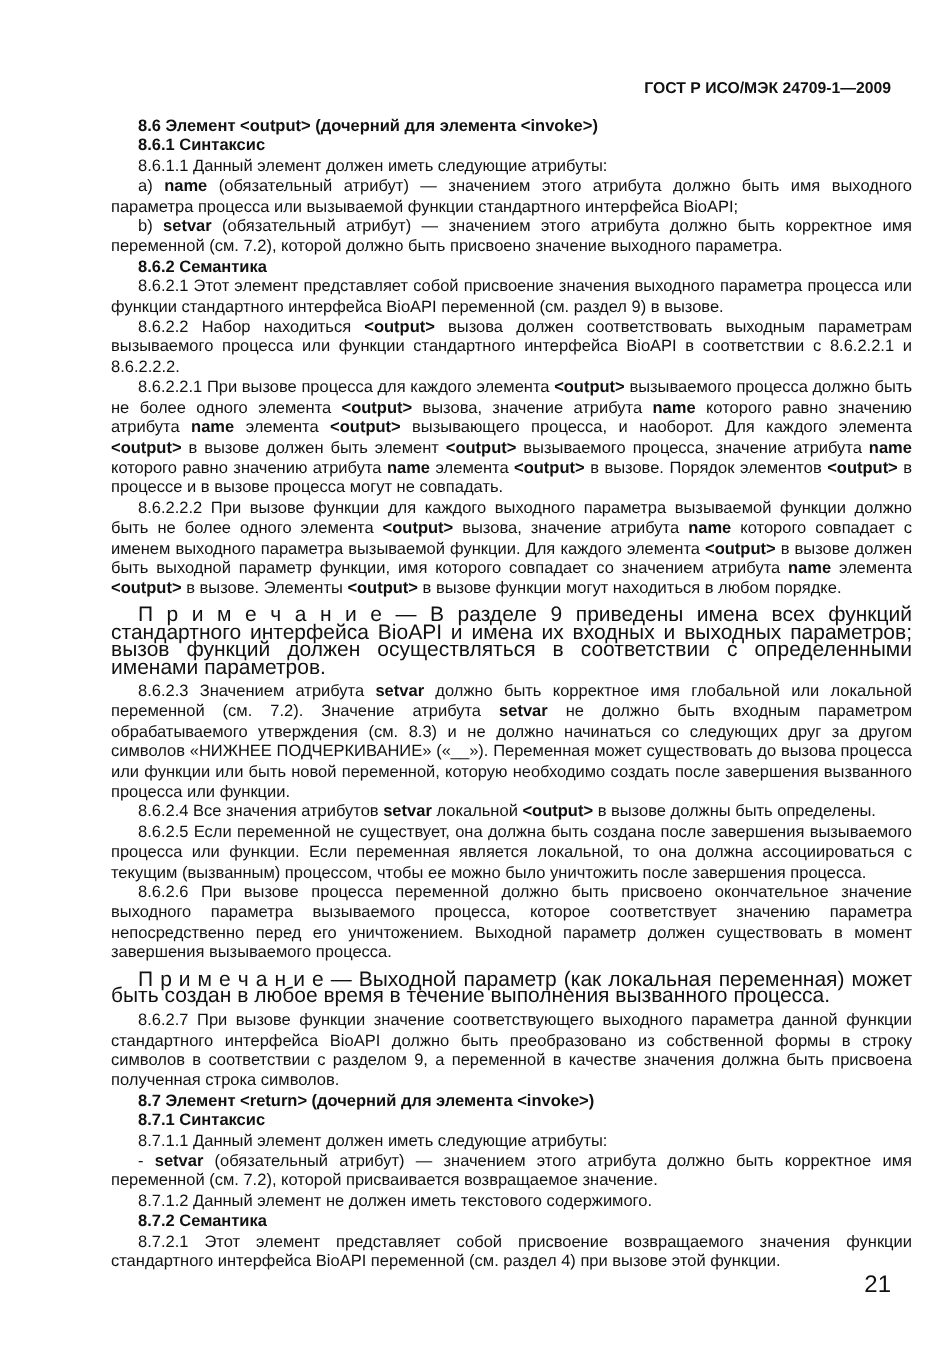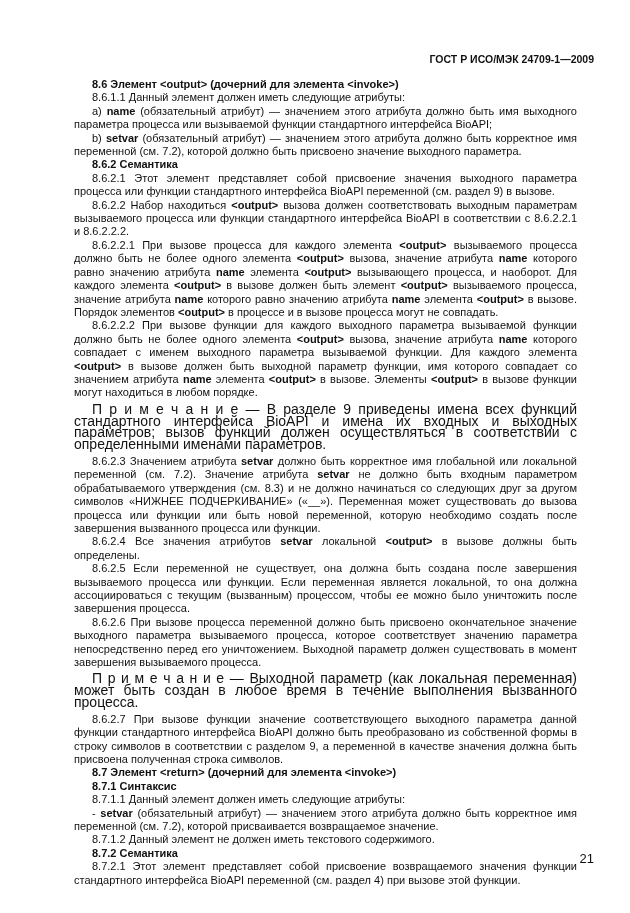--- a/index.html
+++ b/index.html
@@ -19,50 +19,51 @@
     left: 74px;
     right: 57px;
     text-align: right;
     font-weight: bold;
     font-size: 10.5px;
   }
   .doc-content {
     position: absolute;
     top: 78px;
     left: 74px;
-    right: 74px;
+    right: 43px;
   }
   p.para {
     margin: 0;
     font-size: 11px;
     line-height: 13.4px;
     text-align: justify;
     text-indent: 18px;
   }
   p.heading { font-weight: bold; }
   p.note {
     font-size: 14px;
     line-height: 11.8px;
     margin: 4px 0;
   }
   .bold { font-weight: bold; }
   .page-number {
     position: absolute;
     bottom: 47px;
     right: 57px;
-    font-size: 13px;
+    font-size: 16px;
   }
 </style>
 </head>
 <body>
 
 <div class="page">
   <div class="doc-header">ГОСТ Р ИСО/МЭК 24709-1—2009</div>
   <div class="doc-content">
       <p class="para heading"><span class="bold">8.6 Элемент &lt;output&gt; (дочерний для элемента &lt;invoke&gt;)</span></p>
+      <p class="para heading"><span class="bold">8.6.1 Синтаксис</span></p>
       <p class="para body"><span class="regular">8.6.1.1 Данный элемент должен иметь следующие атрибуты:</span></p>
       <p class="para body"><span class="regular">а) </span><span class="bold">name</span><span class="regular"> (обязательный атрибут) — значением этого атрибута должно быть имя выходного параметра процесса или вызываемой функции стандартного интерфейса BioAPI;</span></p>
       <p class="para body"><span class="regular">b) </span><span class="bold">setvar</span><span class="regular"> (обязательный атрибут) — значением этого атрибута должно быть корректное имя переменной (см. 7.2), которой должно быть присвоено значение выходного параметра.</span></p>
       <p class="para heading"><span class="bold">8.6.2 Семантика</span></p>
       <p class="para body"><span class="regular">8.6.2.1 Этот элемент представляет собой присвоение значения выходного параметра процесса или функции стандартного интерфейса BioAPI переменной (см. раздел 9) в вызове.</span></p>
       <p class="para body"><span class="regular">8.6.2.2 Набор находиться </span><span class="bold">&lt;output&gt;</span><span class="regular"> вызова должен соответствовать выходным параметрам вызываемого процесса или функции стандартного интерфейса BioAPI в соответствии с 8.6.2.2.1 и 8.6.2.2.2.</span></p>
       <p class="para body"><span class="regular">8.6.2.2.1 При вызове процесса для каждого элемента </span><span class="bold">&lt;output&gt;</span><span class="regular"> вызываемого процесса должно быть не более одного элемента </span><span class="bold">&lt;output&gt;</span><span class="regular"> вызова, значение атрибута </span><span class="bold">name</span><span class="regular"> которого равно значению атрибута </span><span class="bold">name</span><span class="regular"> элемента </span><span class="bold">&lt;output&gt;</span><span class="regular"> вызывающего процесса, и наоборот. Для каждого элемента </span><span class="bold">&lt;output&gt;</span><span class="regular"> в вызове должен быть элемент </span><span class="bold">&lt;output&gt;</span><span class="regular"> вызываемого процесса, значение атрибута </span><span class="bold">name</span><span class="regular"> которого равно значению атрибута </span><span class="bold">name</span><span class="regular"> элемента </span><span class="bold">&lt;output&gt;</span><span class="regular"> в вызове. Порядок элементов </span><span class="bold">&lt;output&gt;</span><span class="regular"> в процессе и в вызове процесса могут не совпадать.</span></p>
       <p class="para body"><span class="regular">8.6.2.2.2 При вызове функции для каждого выходного параметра вызываемой функции должно быть не более одного элемента </span><span class="bold">&lt;output&gt;</span><span class="regular"> вызова, значение атрибута </span><span class="bold">name</span><span class="regular"> которого совпадает с именем выходного параметра вызываемой функции. Для каждого элемента </span><span class="bold">&lt;output&gt;</span><span class="regular"> в вызове должен быть выходной параметр функции, имя которого совпадает со значением атрибута </span><span class="bold">name</span><span class="regular"> элемента </span><span class="bold">&lt;output&gt;</span><span class="regular"> в вызове. Элементы </span><span class="bold">&lt;output&gt;</span><span class="regular"> в вызове функции могут находиться в любом порядке.</span></p>
       <p class="para note"><span class="regular">П р и м е ч а н и е — В разделе 9 приведены имена всех функций стандартного интерфейса BioAPI и имена их входных и выходных параметров; вызов функций должен осуществляться в соответствии с определенными именами параметров.</span></p>
       <p class="para body"><span class="regular">8.6.2.3 Значением атрибута </span><span class="bold">setvar</span><span class="regular"> должно быть корректное имя глобальной или локальной переменной (см. 7.2). Значение атрибута </span><span class="bold">setvar</span><span class="regular"> не должно быть входным параметром обрабатываемого утверждения (см. 8.3) и не должно начинаться со следующих друг за другом символов «НИЖНЕЕ ПОДЧЕРКИВАНИЕ» («__»). Переменная может существовать до вызова процесса или функции или быть новой переменной, которую необходимо создать после завершения вызванного процесса или функции.</span></p>

